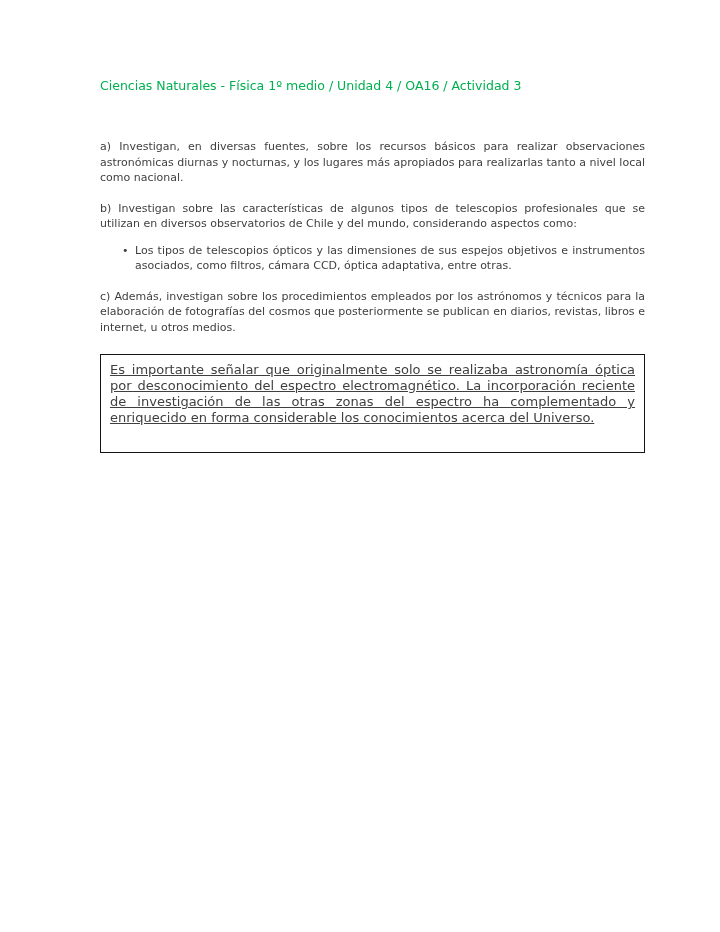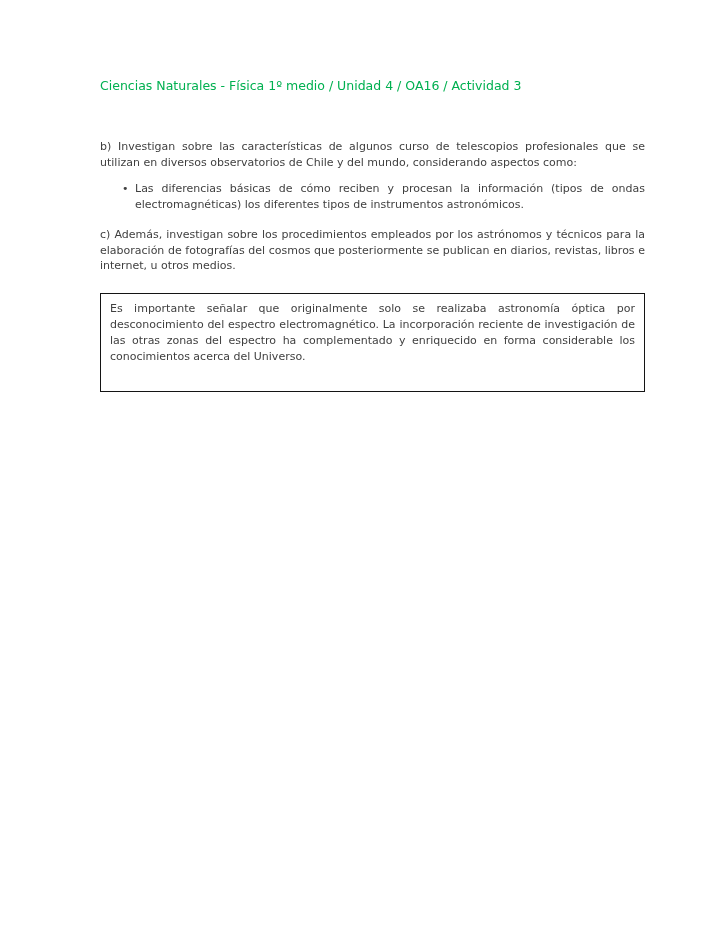--- a/index.html
+++ b/index.html
@@ -69,40 +69,42 @@
     width: 100%;
   }
   .note-heading {
     color: #00b050;
     font-weight: bold;
     font-size: 11px;
     line-height: 1.3;
     margin-bottom: 9px;
   }
   .note-body {
-    font-size: 11px;
+    font-size: 13px;
     line-height: 16px;
     text-align: justify;
     color: #3f3f3f;
     margin-bottom: 0;
+    text-decoration: underline;
   }
 </style>
 </head>
 <body>
 
 <div class="page">
 
   <div class="doc-title">Ciencias Naturales - Física 1º medio / Unidad 4 / OA16 / Actividad 3</div>
 
 
+  <p class="body-text">a) Investigan, en diversas fuentes, sobre los recursos básicos para realizar observaciones astronómicas diurnas y nocturnas, y los lugares más apropiados para realizarlas tanto a nivel local como nacional.</p>
 
-  <p class="body-text">b) Investigan sobre las características de algunos curso de telescopios profesionales que se utilizan en diversos observatorios de Chile y del mundo, considerando aspectos como:</p>
+  <p class="body-text">b) Investigan sobre las características de algunos tipos de telescopios profesionales que se utilizan en diversos observatorios de Chile y del mundo, considerando aspectos como:</p>
 
   <ul class="bullet-list">
-    <li>Las diferencias básicas de cómo reciben y procesan la información (tipos de ondas electromagnéticas) los diferentes tipos de instrumentos astronómicos.</li>
+    <li>Los tipos de telescopios ópticos y las dimensiones de sus espejos objetivos e instrumentos asociados, como filtros, cámara CCD, óptica adaptativa, entre otras.</li>
   </ul>
 
   <p class="body-text">c) Además, investigan sobre los procedimientos empleados por los astrónomos y técnicos para la elaboración de fotografías del cosmos que posteriormente se publican en diarios, revistas, libros e internet, u otros medios.</p>
 
 
   <div class="note-box">
     <p class="body-text note-body">Es importante señalar que originalmente solo se realizaba astronomía óptica por desconocimiento del espectro electromagnético. La incorporación reciente de investigación de las otras zonas del espectro ha complementado y enriquecido en forma considerable los conocimientos acerca del Universo.</p>
   </div>
 
 </div>

